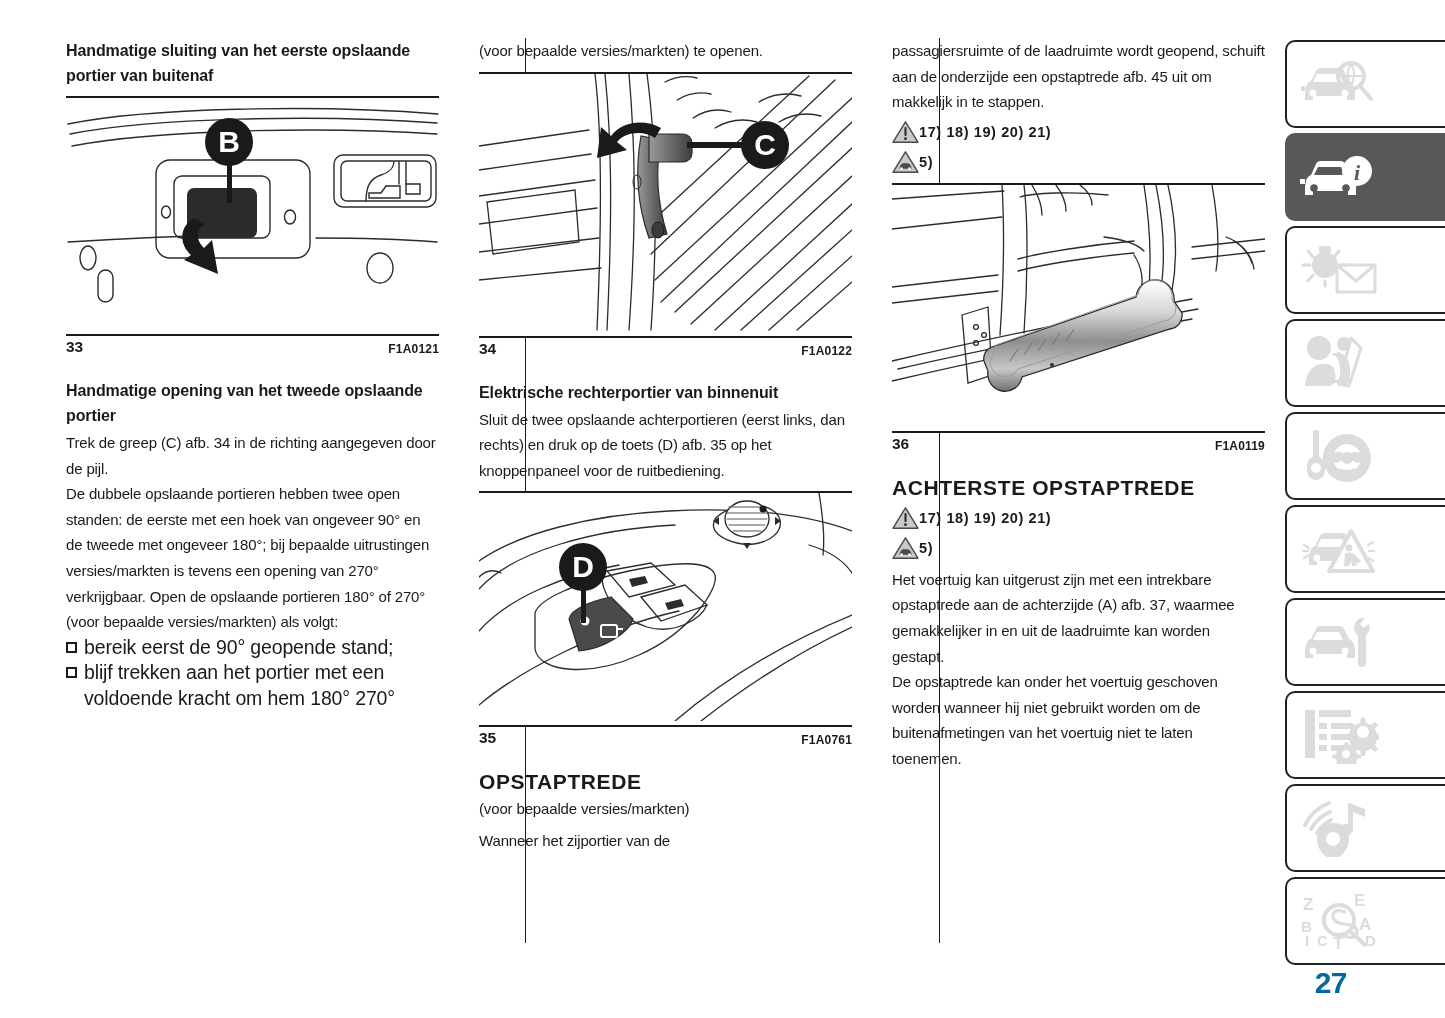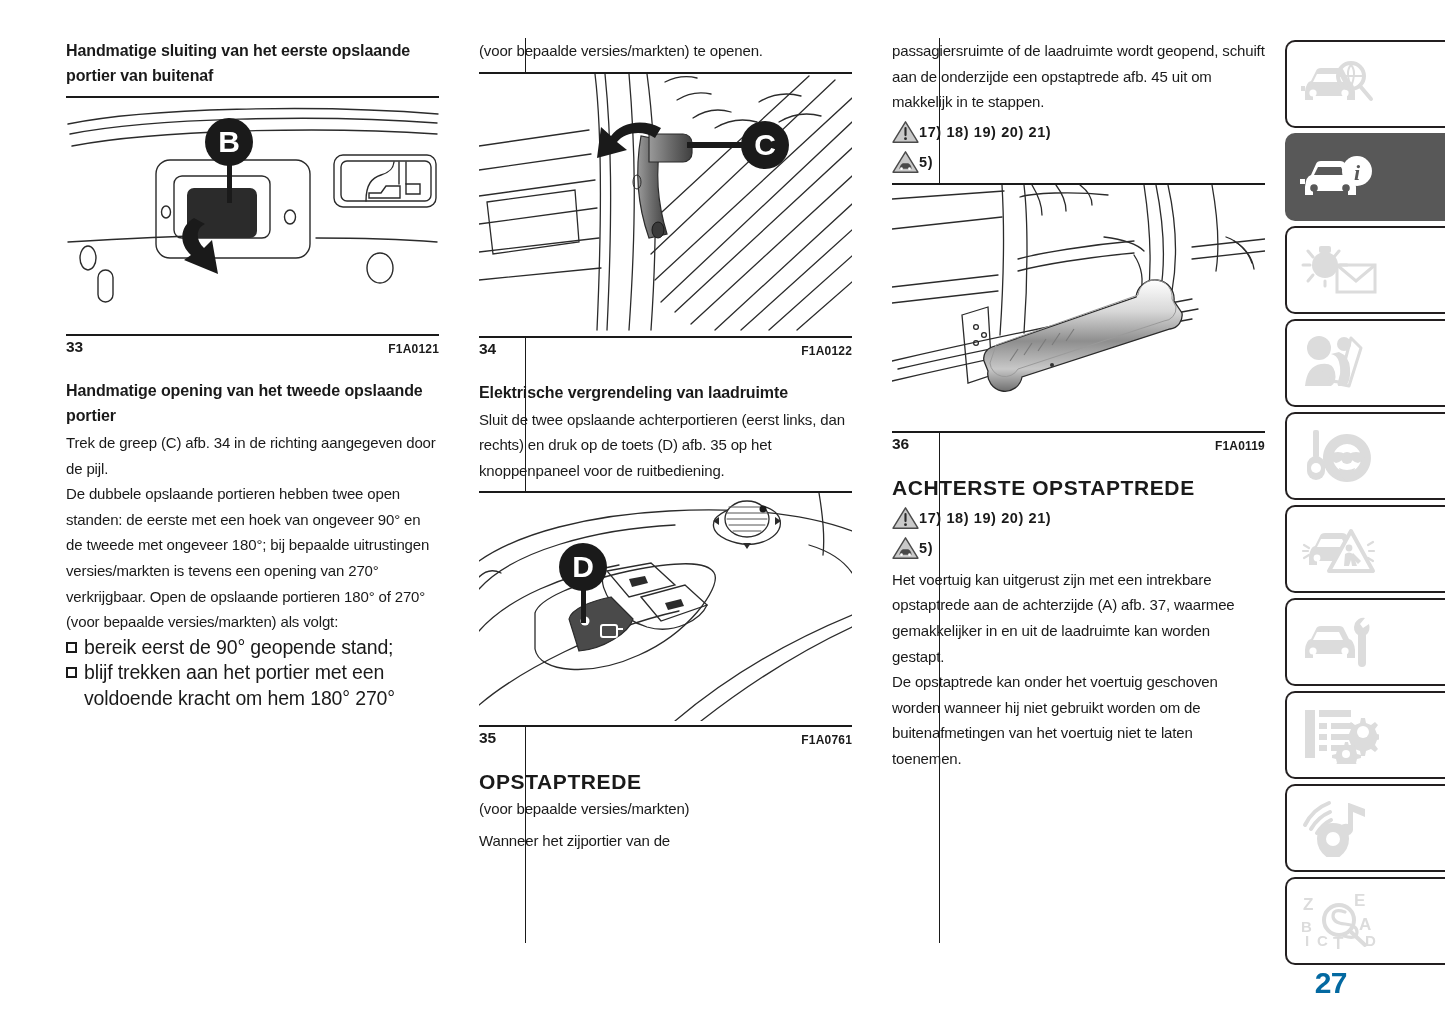--- a/index.html
+++ b/index.html
@@ -327,21 +327,21 @@
         </div>
         <div class="fig-rule"></div>
         <div class="fig-caption">
           <span class="num">34</span>
           <span class="code">F1A0122</span>
         </div>
       </div>
 
       <div class="spacer-md"></div>
 
-      <h2 class="heading">Elektrische vergrendeling van laadruimte</h2>
+      <h2 class="heading">Elektrische rechterportier van binnenuit</h2>
       <p class="body">Sluit de twee opslaande achterportieren (eerst links, dan rechts) en druk op de toets (D) afb. 35 op het knoppenpaneel voor de ruitbediening.</p>
 
       <div class="figure">
         <div class="fig-rule"></div>
         <div class="fig-art">
           <svg width="373" height="228" viewBox="0 0 373 228">
             <g fill="none" stroke="#2b2b2b" stroke-width="1.3" stroke-linecap="round">
 
               <path d="M0 68 C 40 40, 110 22, 190 18 C 270 14, 330 22, 373 38"></path>
               <path d="M0 96 C 34 58, 116 36, 196 32"></path>

